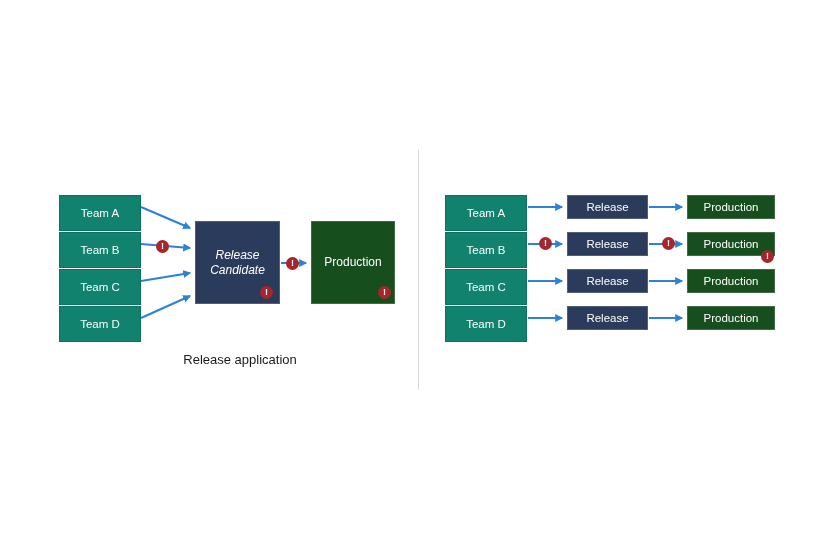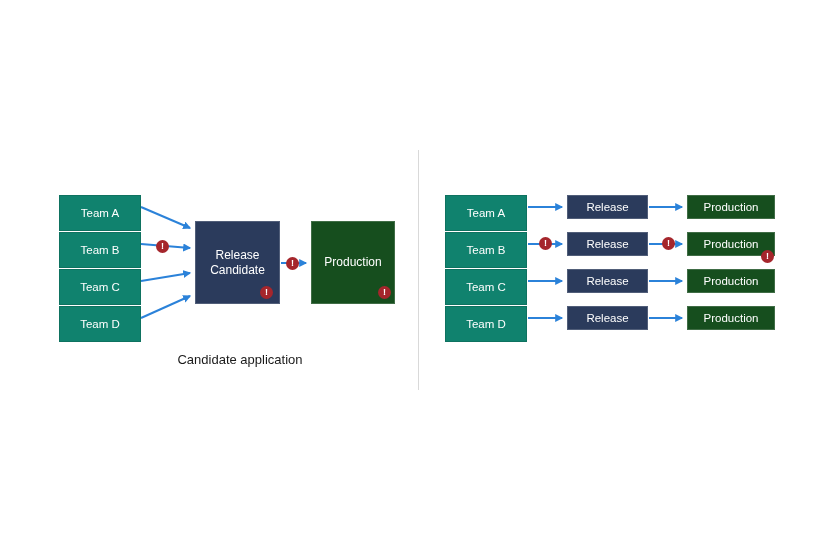--- a/index.html
+++ b/index.html
@@ -90,33 +90,33 @@
   <div class="node team" style="left:59px;top:232px;">
       <span>Team B</span>
     </div>
   <div class="node team" style="left:59px;top:269px;">
       <span>Team C</span>
     </div>
   <div class="node team" style="left:59px;top:306px;">
       <span>Team D</span>
     </div>
 
-  <div class="node big rc-big" style="left:195px;top:221px;">
+  <div class="node big rc-big" style="left:195px;top:221px;font-style:italic;">
     <span style="display:inline-block;width:70px;">Release Candidate</span>
   </div>
   <div class="node big prod-big" style="left:311px;top:221px;width:84px;">
     <span>Production</span>
   </div>
 
   <div class="badge" style="left:156px;top:240px;">!</div>
   <div class="badge" style="left:286px;top:257px;">!</div>
   <div class="badge" style="left:260px;top:286px;">!</div>
   <div class="badge" style="left:378px;top:286px;">!</div>
 
-  <div class="caption" style="left:100px;top:352px;">Candidate application</div>
+  <div class="caption" style="left:100px;top:352px;">Release application</div>
 
   <div class="divider"></div>
 
   <div class="node team" style="left:445px;top:195px;">
       <span>Team A</span>
     </div>
   <div class="node release-sm" style="left:567px;top:195px;">
       <span>Release</span>
     </div>
   <div class="node prod-sm" style="left:687px;top:195px;">

